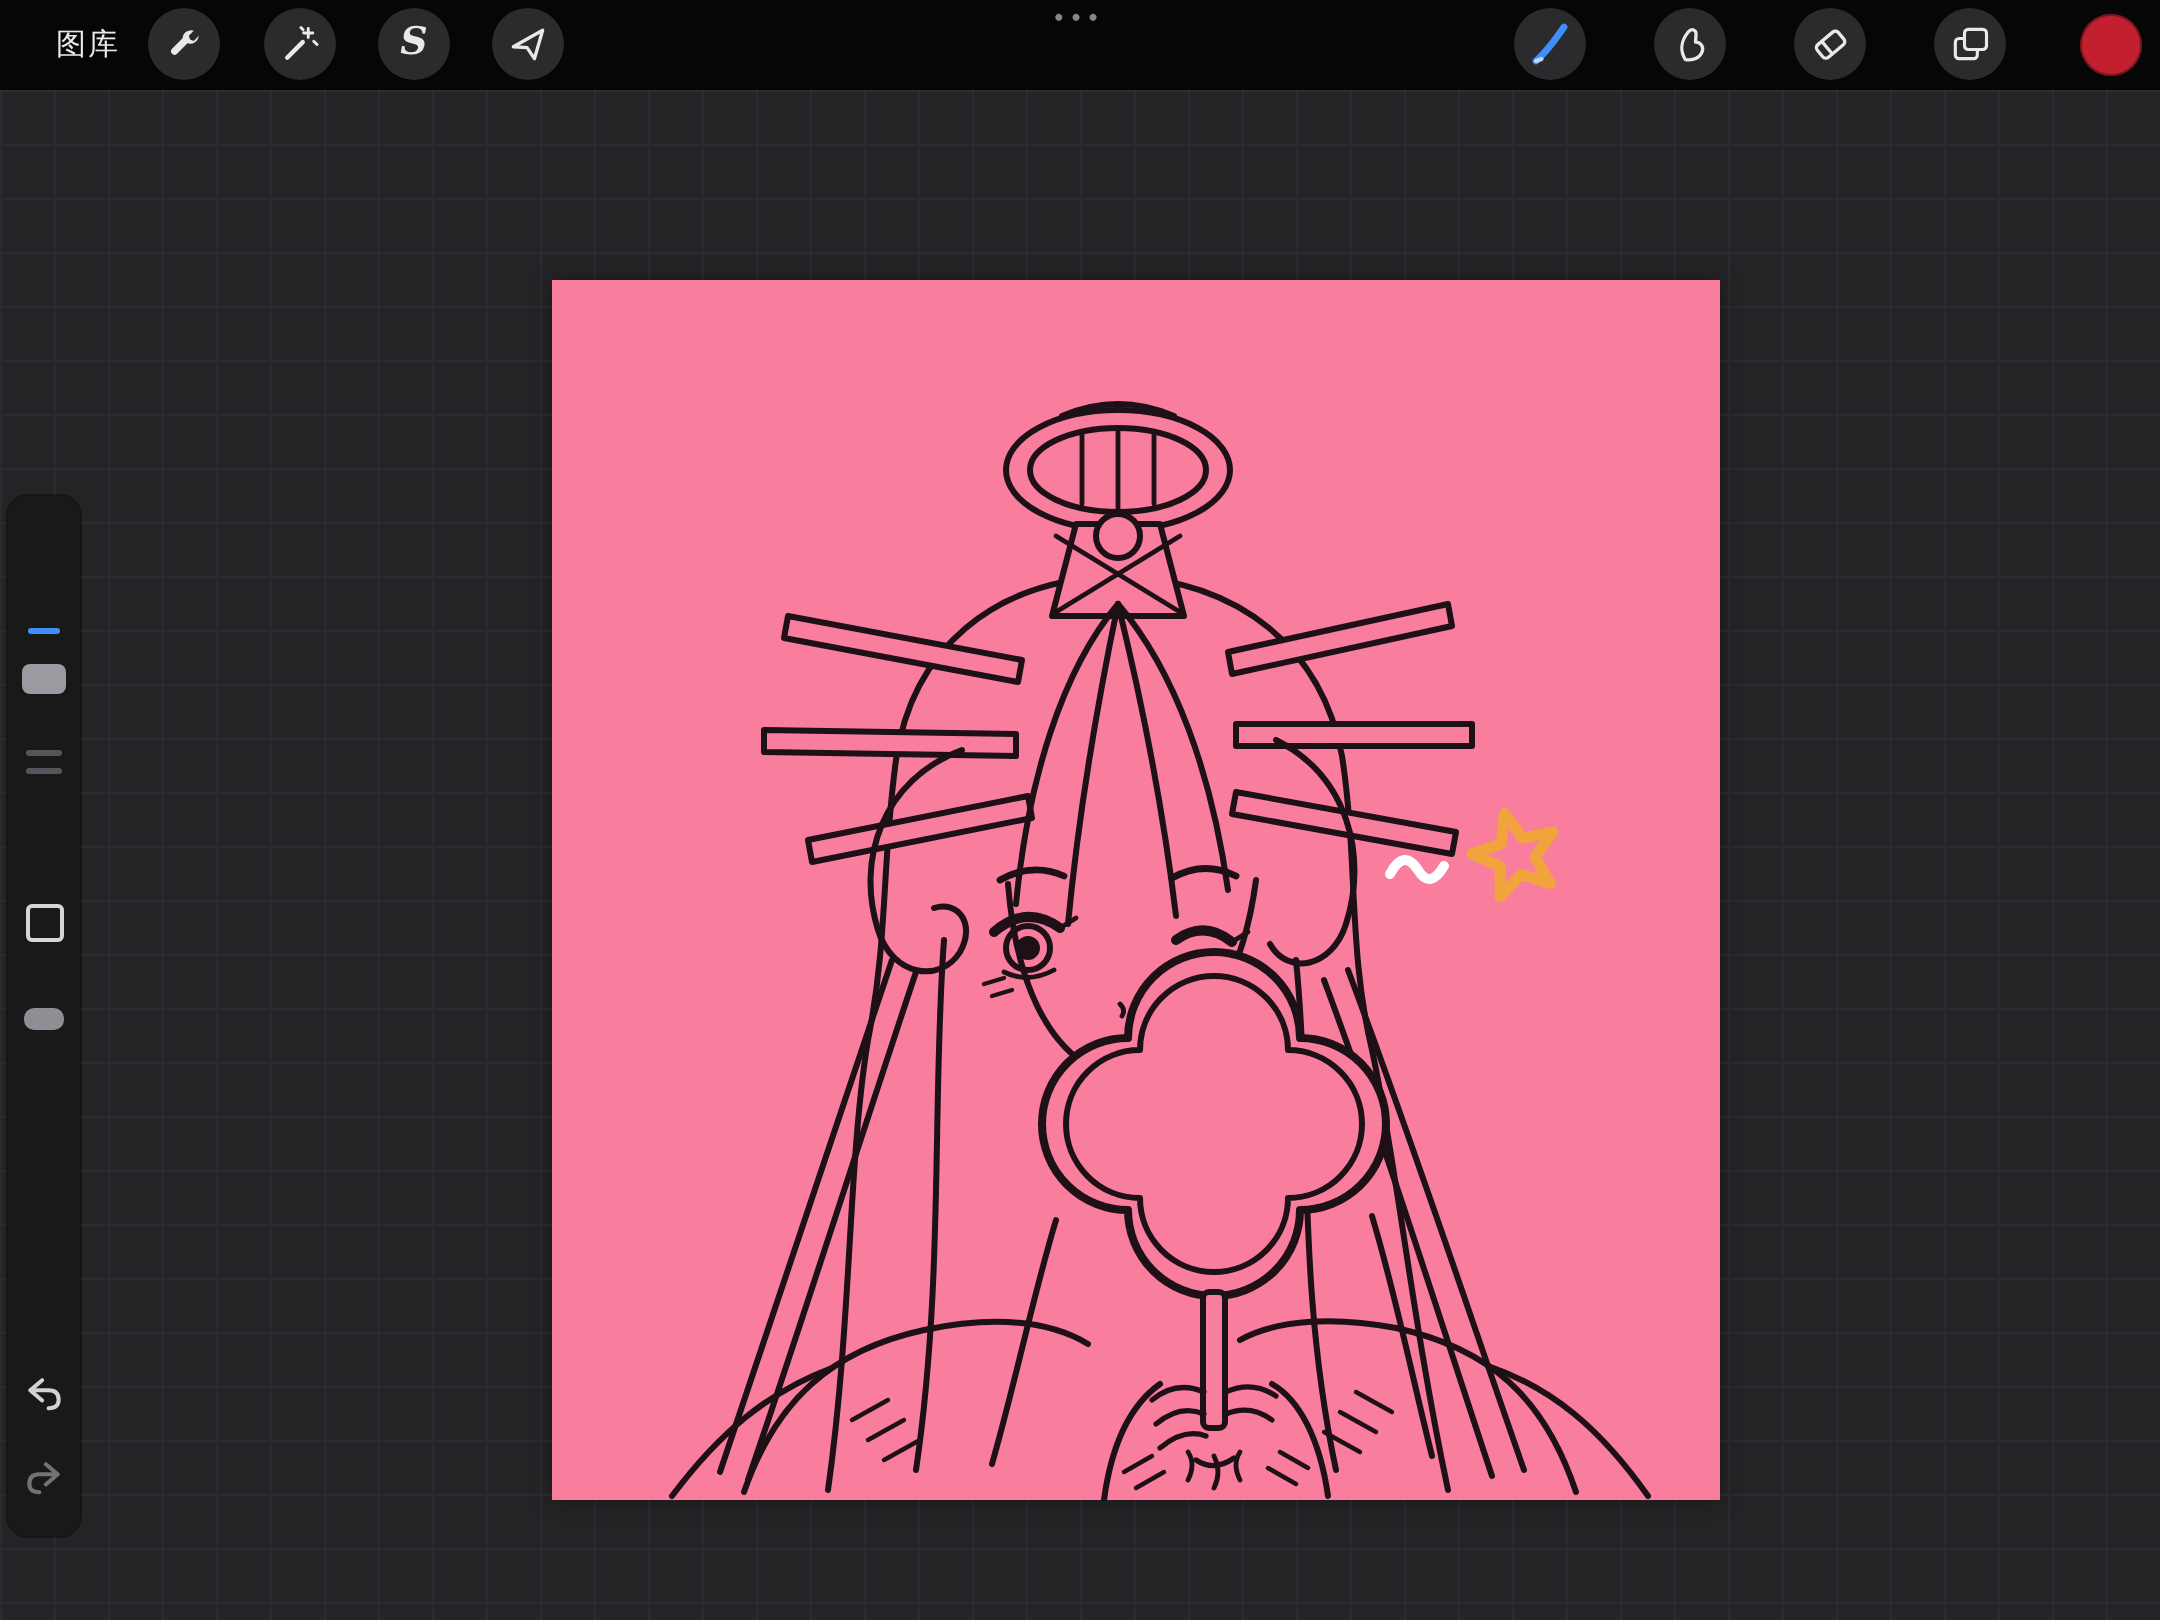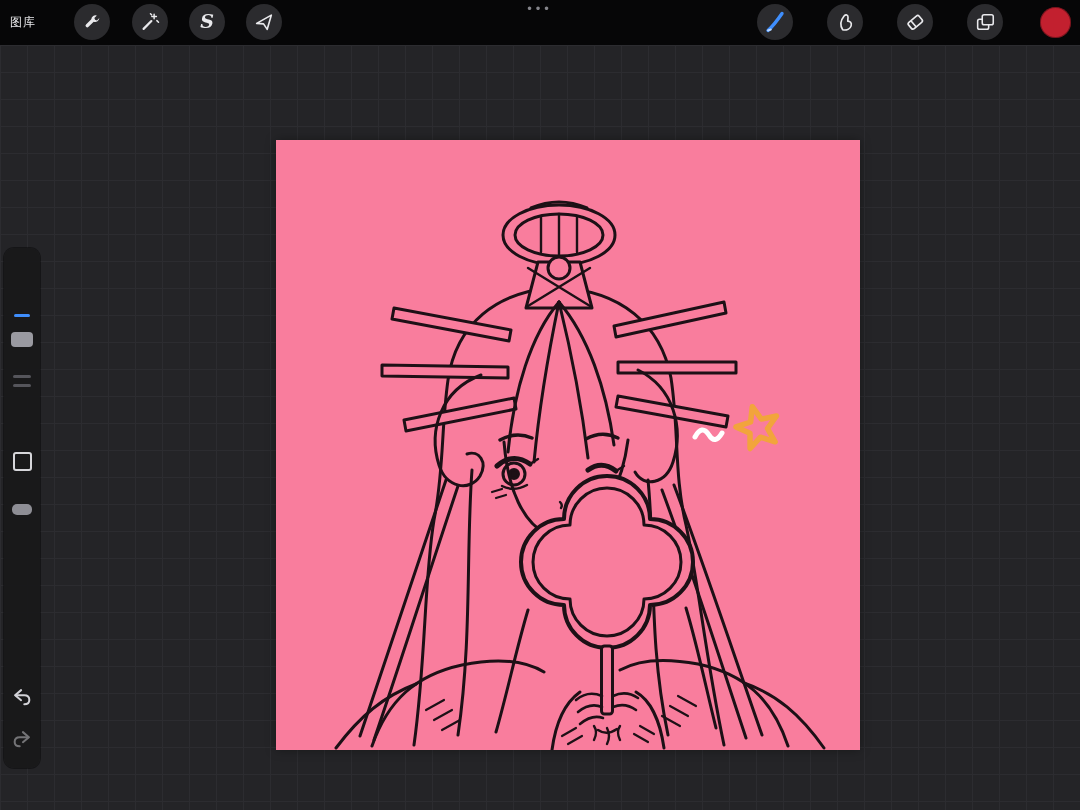--- a/index.html
+++ b/index.html
@@ -17,22 +17,22 @@
       linear-gradient(#2c2c30 1px, transparent 1px),
       linear-gradient(90deg, #2c2c30 1px, transparent 1px);
     background-size:27px 27px;
   }
   
   .topbar{
     position:absolute;left:0;top:0;width:1080px;height:45px;
     background:#060607;z-index:20;
   }
   .gallery-btn{
-    position:absolute;left:10px;top:0;height:45px;line-height:45px;
-    color:#e9e9ec;font-size:12px;letter-spacing:1px;cursor:default;text-align:center;
+    position:absolute;left:28px;top:0;height:45px;line-height:45px;
+    color:#e9e9ec;font-size:15px;letter-spacing:1px;cursor:default;text-align:center;
   }
   .tool-btn{
     position:absolute;top:4px;width:36px;height:36px;border-radius:50%;
     background:#2b2b2e;display:flex;align-items:center;justify-content:center;
   }
   .tool-btn svg{display:block;}
   .dots{
     position:absolute;left:0;right:0;top:2px;text-align:center;
     color:#85858b;font-size:13px;letter-spacing:4px;line-height:14px;
   }

